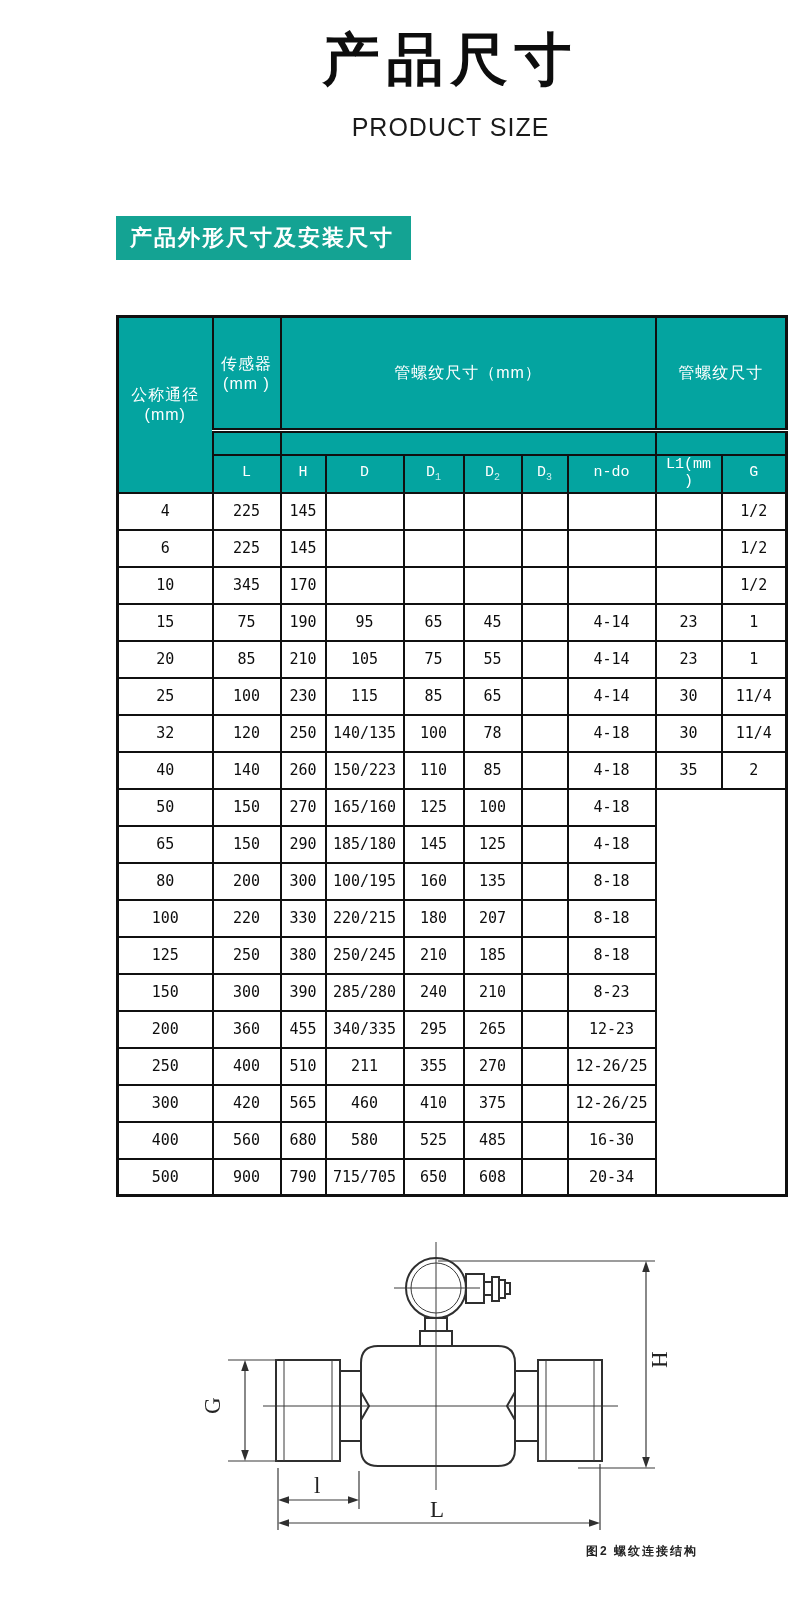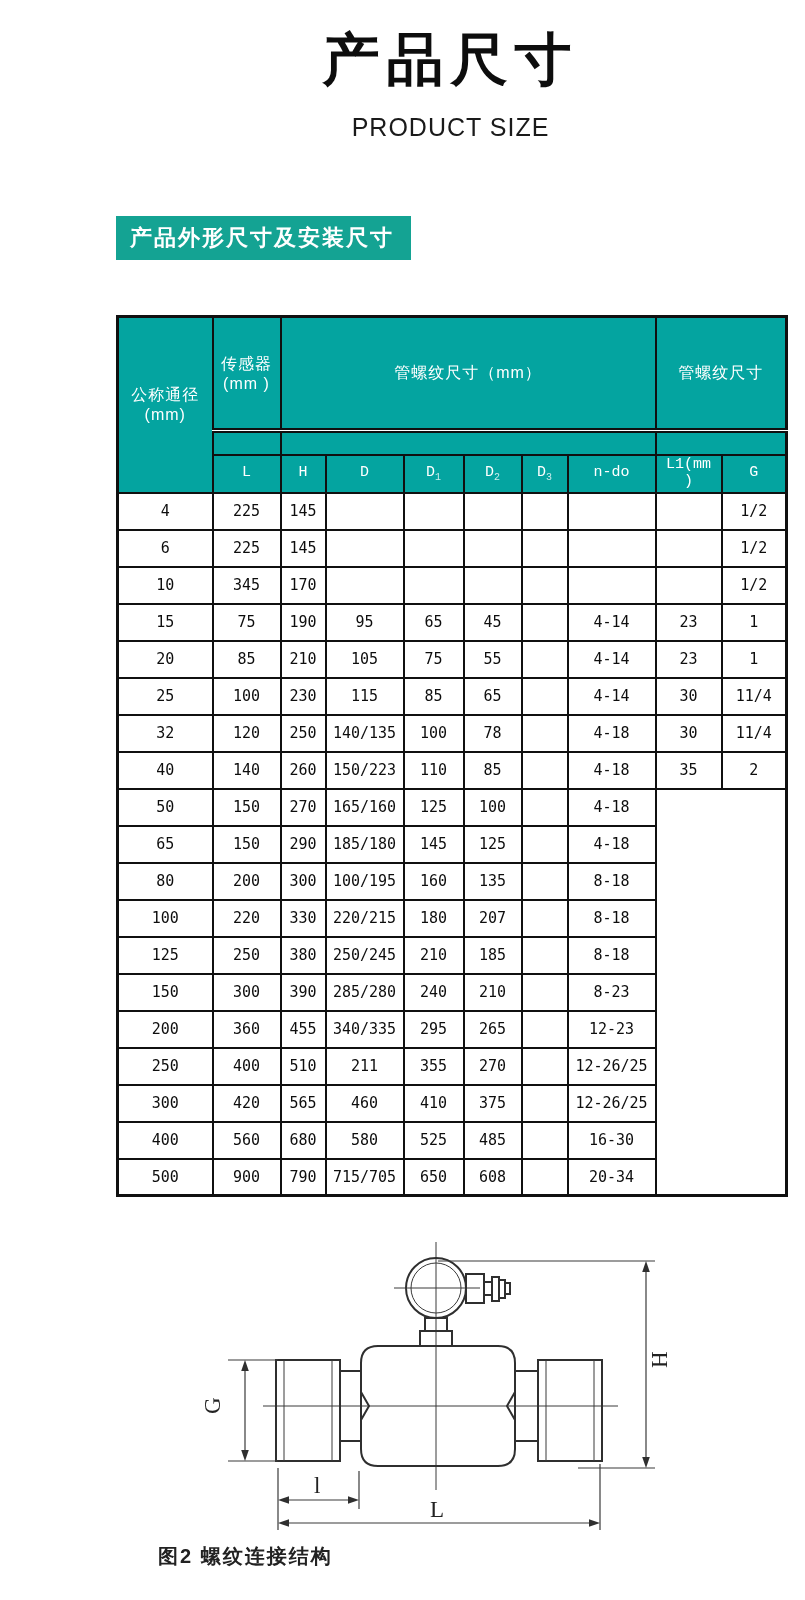--- a/index.html
+++ b/index.html
@@ -30,22 +30,22 @@
   .hrow2 th{border-top:5px double #101010;}
   .hrow3{height:34px;}
   .hrow3 th{font-family:"Liberation Mono","DejaVu Sans Mono",monospace;font-size:15px;}
   .hrow3 sub{font-size:10px;opacity:.8;}
   tbody tr{height:37px;}
   tbody td{font-family:"DejaVu Sans Mono","Liberation Mono",monospace;font-size:15px;color:#0d0d0d;}
 
   
   .fig{position:absolute;left:130px;top:1228px;width:540px;height:315px;}
   .fig svg{width:540px;height:315px;display:block;}
-  .fig-caption{position:absolute;left:110px;top:1543px;width:540px;text-align:left;
-               font-size:20px;font-weight:bold;color:#222;letter-spacing:2px;}
+  .fig-caption{position:absolute;left:110px;top:1543px;width:540px;text-align:right;
+               font-size:12px;font-weight:bold;color:#222;letter-spacing:2px;}
   .dline{stroke:#2f2f2f;stroke-width:2;fill:none;}
   .thin{stroke:#3a3a3a;stroke-width:1;fill:none;}
   .dim{stroke:#3a3a3a;stroke-width:1.2;fill:none;}
   .ah{fill:#2f2f2f;stroke:none;}
   .dimtext{font-family:"Liberation Serif",serif;font-size:23px;fill:#222;}
 </style>
 </head>
 <body>
 
 <div id="page">

